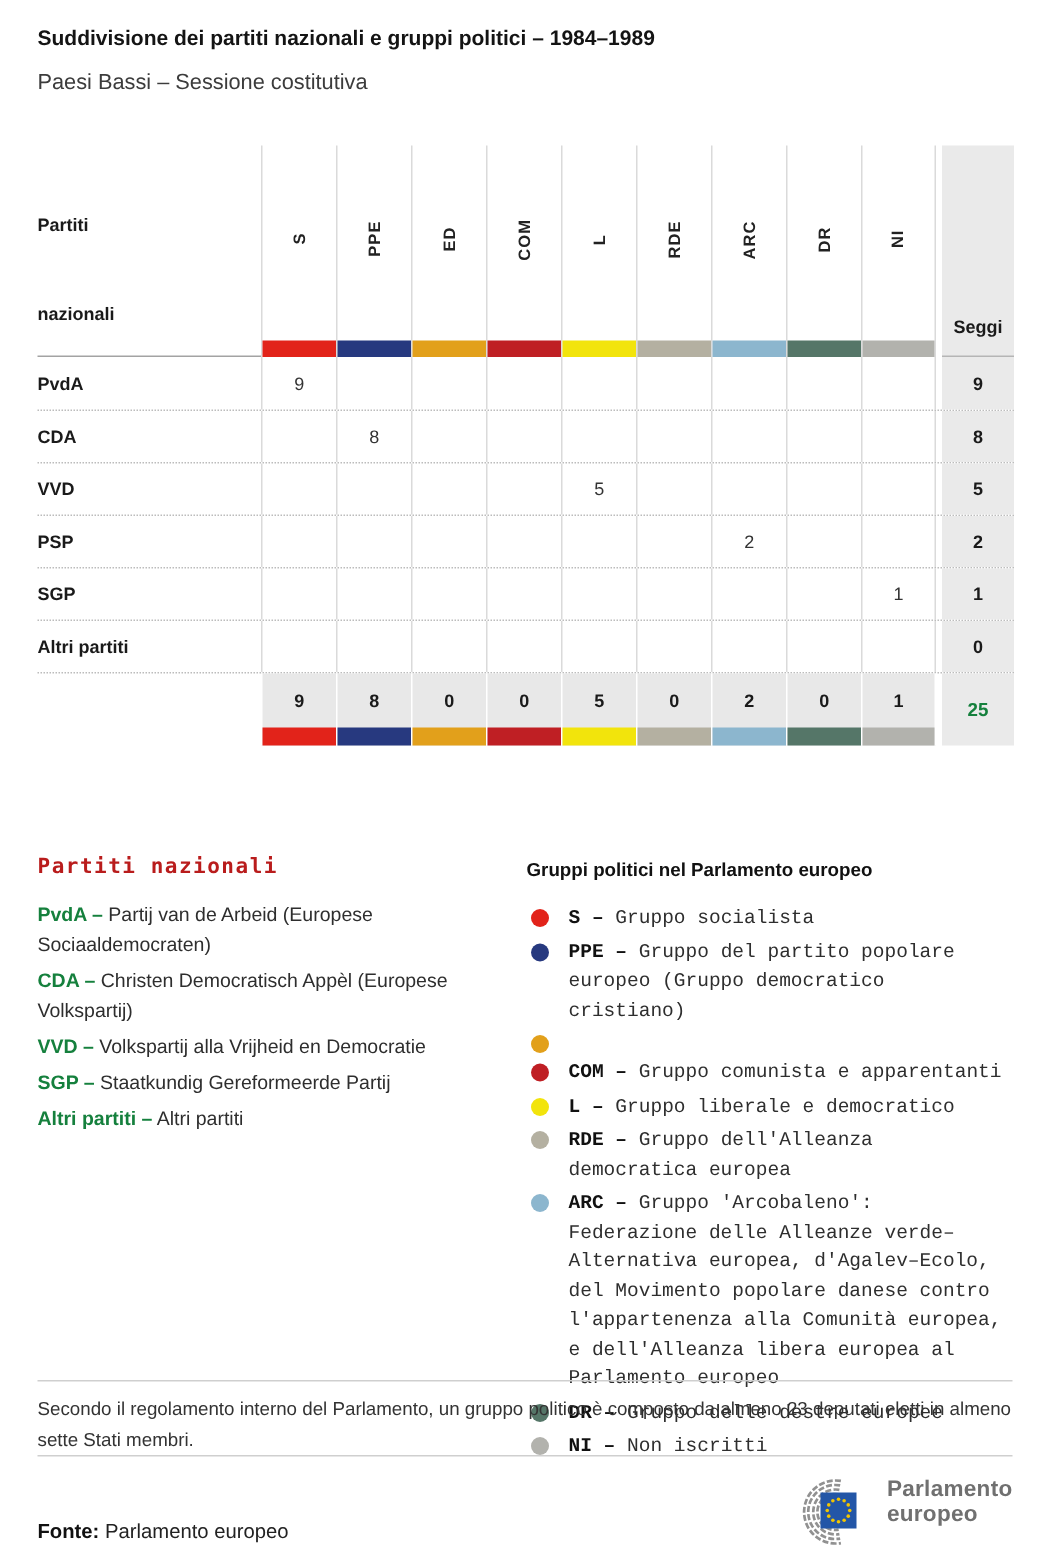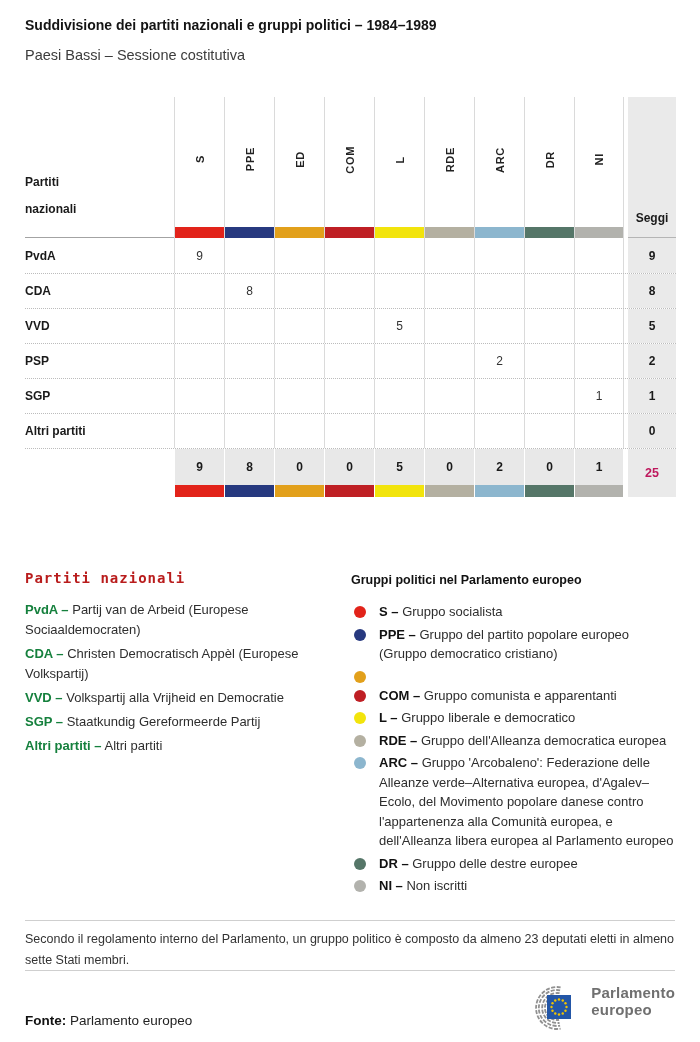--- a/index.html
+++ b/index.html
@@ -8,21 +8,21 @@
 
   
   .hdr{position:absolute;top:15px;left:25px;right:25px;}
   .hdr h1{margin:0;font-size:14px;line-height:20px;font-weight:bold;color:#141414;}
   .hdr h2{margin:10px 0 0;font-size:14.5px;line-height:20px;font-weight:400;color:#3c3c3c;}
 
   
   .table{position:absolute;top:97px;left:25px;width:651px;}
   .t-row{display:flex;box-sizing:border-box;}
   .cell{box-sizing:border-box;position:relative;}
-  .c-label{width:149px;}
+  .c-label{width:149px;gap:32px;}
   .c-g{width:50px;border-left:1px solid #dadada;}
   .c-g.last-g{border-right:1px solid #dadada;}
   .c-gap{width:4px;}
   .c-seats{width:48px;background:#eaeaea;}
 
   .t-head{height:141px;}
   .head-label{display:flex;flex-direction:column;justify-content:flex-end;padding-bottom:14px;
               border-bottom:1px solid #a3a3a3;font-weight:bold;font-size:12px;color:#1a1a1a;}
   .rh-line{line-height:27px;}
   .head-g{display:flex;align-items:center;justify-content:center;}
@@ -38,34 +38,34 @@
   .d-label{font-weight:bold;font-size:12px;color:#1a1a1a;}
   .d-val{justify-content:center;font-size:12px;color:#333;}
   .d-seats{justify-content:center;font-weight:bold;font-size:12px;color:#1a1a1a;}
 
   .t-total{height:49px;border-top:1px dotted #bcbcbc;}
   .tt-val{background:#e8e8e8;border-left:1px solid #fff;display:flex;align-items:center;
           justify-content:center;padding-bottom:12px;font-weight:bold;font-size:12px;color:#1a1a1a;}
   .tt-val.last-g{border-right:1px solid #fff;}
   .tbar{position:absolute;left:0;right:0;bottom:0;height:12px;}
   .tt-seats{display:flex;align-items:center;justify-content:center;font-weight:bold;
-            font-size:12.5px;color:#be185d;}
+            font-size:12.5px;color:#15803d;}
 
   
   .legends{position:absolute;top:570px;left:25px;right:25px;display:flex;}
   .leg-left{width:302px;margin-right:24px;}
   .leg-left h3{margin:0 0 14px;font-family:"DejaVu Sans Mono",monospace;font-size:14px;
                letter-spacing:1px;color:#b91c1c;font-weight:bold;}
   .leg-left p{margin:0 0 4px;font-size:13px;line-height:20px;color:#2e2e2e;}
   .leg-left b{color:#15803d;}
   .leg-right{flex:1;}
   .leg-right h3{margin:3px 0 15px;font-size:12.5px;color:#111;font-weight:bold;}
   .lg-entry{display:flex;margin-bottom:3px;}
   .lg-dot{flex:0 0 12px;width:12px;height:12px;border-radius:50%;margin:4px 13px 0 3px;}
-  .lg-text{font-size:13px;line-height:19.5px;color:#2e2e2e;}
+  .lg-text{font-size:13px;line-height:19.5px;color:#2e2e2e;font-family:Liberation Mono, monospace;}
   .lg-text b{color:#111;}
 
   
   .rule{position:absolute;left:25px;right:25px;height:1px;background:#cfcfcf;}
   .rule1{top:920px;}
   .rule2{top:970px;}
   .footnote{position:absolute;top:929px;left:25px;right:25px;margin:0;font-size:12.5px;
             line-height:21px;color:#333;}
   .source-row{position:absolute;top:980px;left:25px;right:25px;height:56px;display:flex;
               justify-content:space-between;}

